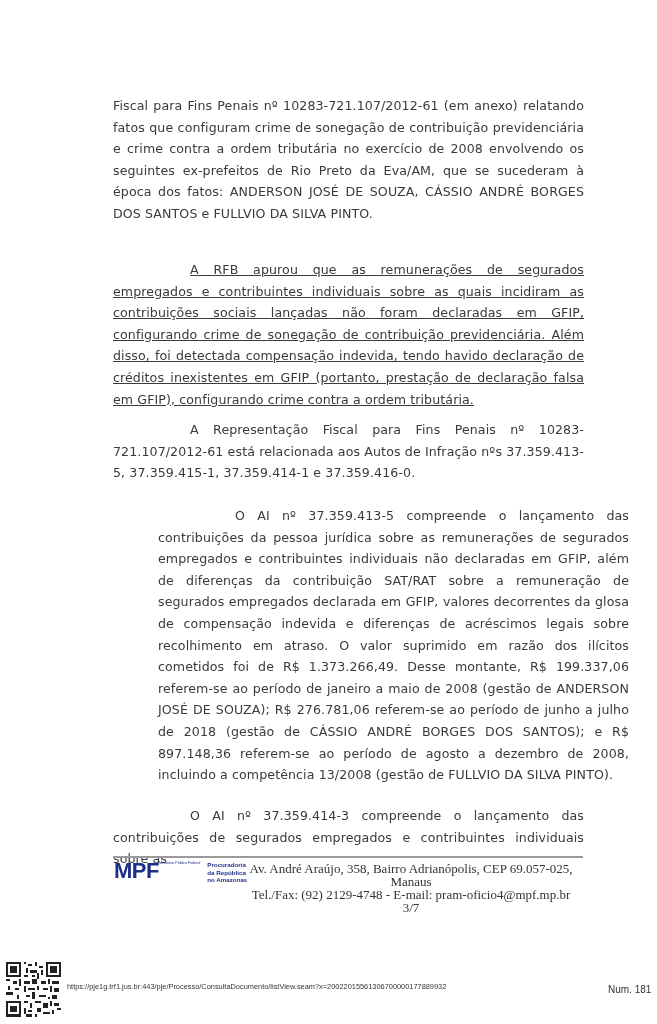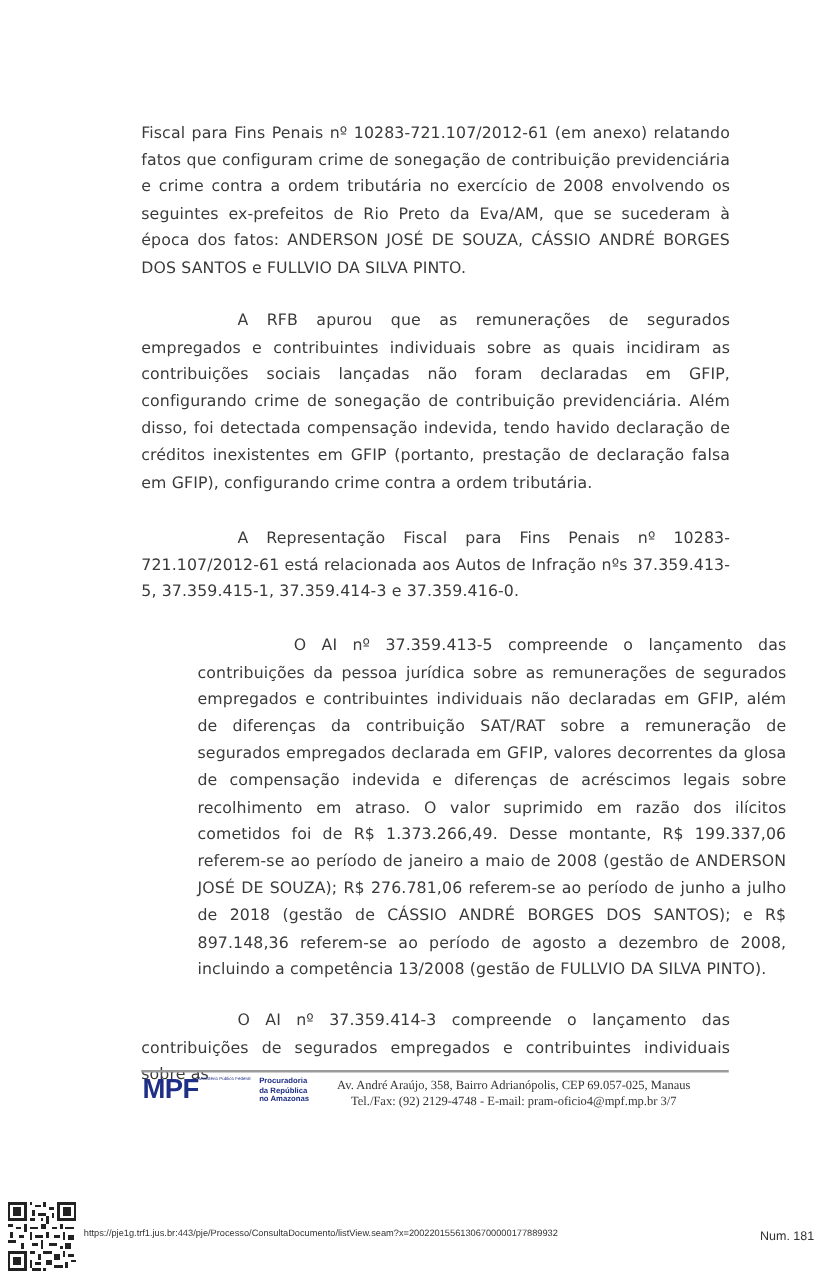--- a/index.html
+++ b/index.html
@@ -19,21 +19,21 @@
       width: 471px;
       font-size: 12.6px;
       line-height: 21.6px;
       text-align: justify;
       letter-spacing: 0.1px;
     }
     .para { margin: 0; }
     .para.indent { text-indent: 77px; }
 
     #p1 { position: absolute; top: 0; left: 0; width: 100%; }
-    #p2 { position: absolute; top: 150px; left: 0; width: 100%; }
+    #p2 { position: absolute; top: 164px; left: 0; width: 100%; text-decoration: underline; }
     #p3 { position: absolute; top: 324px; left: 0; width: 100%; }
     #p4 { position: absolute; top: 410px; left: 0; width: 100%; margin-left: 45px; }
     #p5 { position: absolute; top: 710px; left: 0; width: 100%; }
 
     .footer-rule {
       position: absolute;
       left: 113px;
       top: 856px;
       width: 470px;
       height: 2px;
@@ -81,21 +81,21 @@
       color: #1f2f86;
       font-weight: bold;
       white-space: nowrap;
     }
     .footer-address {
       position: absolute;
       left: 246px;
       top: 862px;
       width: 330px;
       font-family: "Liberation Serif", serif;
-      font-size: 10px;
+      font-size: 13px;
       line-height: 13px;
       color: #333;
       text-align: center;
     }
 
     .qr-code {
       position: absolute;
       left: 6px;
       top: 960px;
       width: 55px;
@@ -120,21 +120,21 @@
       color: #333;
       white-space: nowrap;
     }
   </style>
 </head>
 <body>
 
 <div class="page-body">
   <p id="p1" class="para">Fiscal para Fins Penais nº 10283-721.107/2012-61 (em anexo) relatando fatos que configuram crime de sonegação de contribuição previdenciária e crime contra a ordem tributária no exercício de 2008 envolvendo os seguintes ex-prefeitos de Rio Preto da Eva/AM, que se sucederam à época dos fatos: ANDERSON JOSÉ DE SOUZA, CÁSSIO ANDRÉ BORGES DOS SANTOS e FULLVIO DA SILVA PINTO.</p>
   <p id="p2" class="para indent">A RFB apurou que as remunerações de segurados empregados e contribuintes individuais sobre as quais incidiram as contribuições sociais lançadas não foram declaradas em GFIP, configurando crime de sonegação de contribuição previdenciária. Além disso, foi detectada compensação indevida, tendo havido declaração de créditos inexistentes em GFIP (portanto, prestação de declaração falsa em GFIP), configurando crime contra a ordem tributária.</p>
-  <p id="p3" class="para indent">A Representação Fiscal para Fins Penais nº 10283-721.107/2012-61 está relacionada aos Autos de Infração nºs 37.359.413-5, 37.359.415-1, 37.359.414-3 e 37.359.416-0.</p>
+  <p id="p3" class="para indent">A Representação Fiscal para Fins Penais nº 10283-721.107/2012-61 está relacionada aos Autos de Infração nºs 37.359.413-5, 37.359.415-1, 37.359.414-1 e 37.359.416-0.</p>
   <p id="p4" class="para indent">O AI nº 37.359.413-5 compreende o lançamento das contribuições da pessoa jurídica sobre as remunerações de segurados empregados e contribuintes individuais não declaradas em GFIP, além de diferenças da contribuição SAT/RAT sobre a remuneração de segurados empregados declarada em GFIP, valores decorrentes da glosa de compensação indevida e diferenças de acréscimos legais sobre recolhimento em atraso. O valor suprimido em razão dos ilícitos cometidos foi de R$ 1.373.266,49. Desse montante, R$ 199.337,06 referem-se ao período de janeiro a maio de 2008 (gestão de ANDERSON JOSÉ DE SOUZA); R$ 276.781,06 referem-se ao período de junho a julho de 2018 (gestão de CÁSSIO ANDRÉ BORGES DOS SANTOS); e R$ 897.148,36 referem-se ao período de agosto a dezembro de 2008, incluindo a competência 13/2008 (gestão de FULLVIO DA SILVA PINTO).</p>
   <p id="p5" class="para indent">O AI nº 37.359.414-3 compreende o lançamento das contribuições de segurados empregados e contribuintes individuais sobre as</p>
 </div>
 
 <div class="footer-rule"></div>
 
 <div class="mpf-logo">
   <div class="mpf-mark">
     <span class="mpf-letters">MPF</span>
     <span class="mpf-sub">Ministério Público Federal</span>

